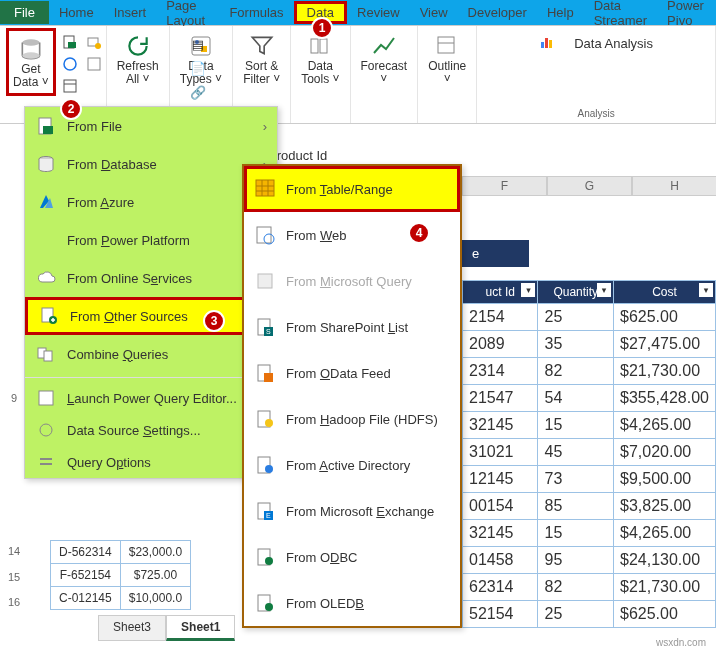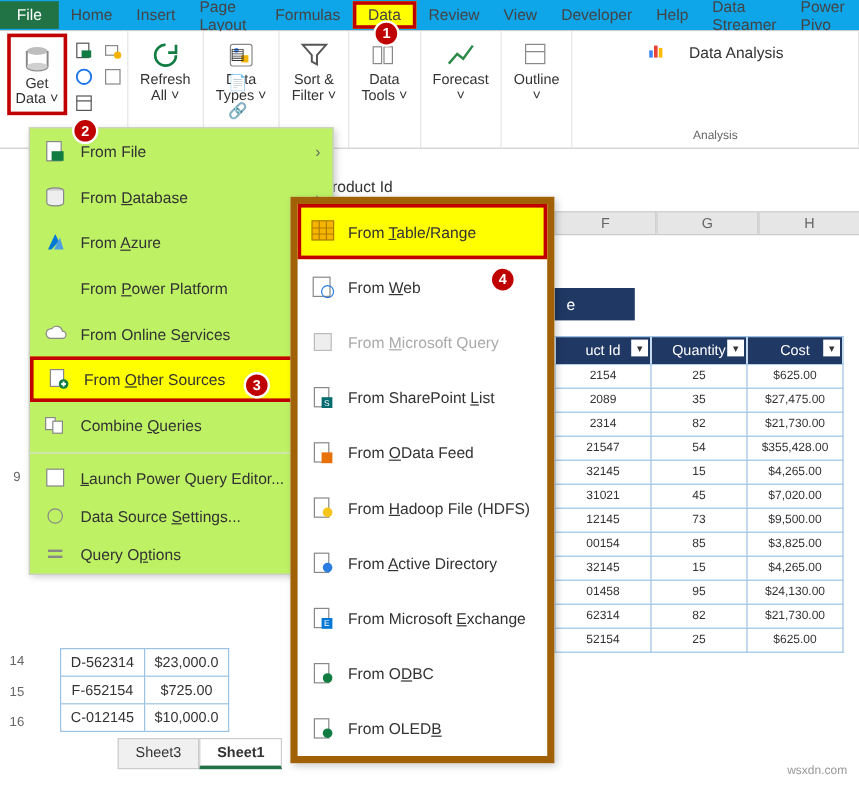--- a/index.html
+++ b/index.html
@@ -15,32 +15,32 @@
   .get-data-btn { border: 3px solid #c00000; padding: 4px 4px; position: relative; }
   .get-data-btn .lbl { font-size: 12px; }
   .icon-box { width: 28px; height: 28px; display: flex; align-items: center; justify-content: center; }
   .small-btn { width: 20px; height: 20px; display: inline-flex; align-items: center; justify-content: center; cursor: pointer; }
   .marker { position: absolute; width: 22px; height: 22px; background: #c00000; color: #fff; border-radius: 50%; display: flex; align-items: center; justify-content: center; font-weight: bold; font-size: 12px; border: 2px solid #fff; z-index: 50; }
   .dropdown-menu { position: absolute; top: 106px; left: 24px; width: 254px; background: #bef264; border: 1px solid #ccc; box-shadow: 2px 2px 6px rgba(0,0,0,0.2); z-index: 40; text-align: right; }
   .dropdown-item { display: flex; align-items: center; gap: 10px; padding: 8px 10px; cursor: pointer; position: relative; }
   .dropdown-item .chev { margin-left: auto; color: #666; }
   .dropdown-item.hl { background: #ffff00; border: 3px solid #c00000; padding: 5px 10px; }
   .dropdown-sep { height: 1px; background: #ddd; margin: 4px 0; }
-  .submenu { position: absolute; top: 164px; left: 242px; width: 220px; background: #fff; border: 6px solid #a16207; box-shadow: 2px 2px 6px rgba(0,0,0,0.2); z-index: 41; }
+  .submenu { position: absolute; top: 164px; left: 242px; width: 220px; background: #fff; border: 2px solid #a16207; box-shadow: 2px 2px 6px rgba(0,0,0,0.2); z-index: 41; }
   .submenu-item { display: flex; align-items: center; gap: 10px; padding: 12px 10px; cursor: pointer; }
   .submenu-item.disabled { color: #aaa; }
   .submenu-item.hl { background: #ffff00; border: 3px solid #c00000; padding: 9px 7px; }
   .mini-icon { width: 22px; height: 22px; display: inline-flex; align-items: center; justify-content: center; flex-shrink: 0; }
   .formula-bar { position: absolute; left: 268px; top: 148px; font-size: 13px; color: #333; z-index:1; }
   .col-headers { position: absolute; top: 176px; left: 462px; display: flex; z-index: 1; }
   .col-head { width: 85px; text-align: center; font-size: 12px; color: #666; background:#e6e6e6; border:1px solid #ccc; padding:2px 0;}
   .data-table { position: absolute; top: 280px; left: 462px; border-collapse: collapse; z-index: 1; }
   .data-table th { background: #203864; color: #fff; border: 1px solid #9cc2e5; padding: 4px 6px; font-size: 12px; font-weight: normal; position: relative; }
   .data-table th .drop { position: absolute; right: 2px; top: 2px; width: 14px; height: 14px; background: #fff; color: #333; display: flex; align-items:center; justify-content:center; font-size:9px; }
-  .data-table td { border: 1px solid #9cc2e5; padding: 4px 6px; text-align: center; font-size: 10px; width: 80px; }
+  .data-table td { border: 1px solid #9cc2e5; padding: 4px 6px; font-size: 16px; width: 80px; }
   .left-table { position: absolute; top: 540px; left: 50px; border-collapse: collapse; z-index: 1; }
   .left-table td { border: 1px solid #9cc2e5; padding: 4px 8px; font-size: 12px; text-align:center;}
   .row-heads { position:absolute; top:392px; left:8px; z-index:1; font-size:11px; color:#666;}
   .row-heads div{height:25.5px; text-align:center;}
   .sheet-tabs { position: absolute; bottom: 13px; left: 98px; display: flex; z-index: 60; }
   .sheet-tab { padding: 4px 14px; font-size: 12px; border: 1px solid #ccc; background: #f0f0f0; cursor:pointer; }
   .sheet-tab.active { background: #fff; border-bottom: 3px solid #217346; font-weight: bold; }
   .watermark { position: absolute; bottom: 6px; right: 10px; font-size: 10px; color: #999; z-index:70;}
   u { text-decoration: underline; }
   .title-bar-hidden{position:absolute; top:240px; left:462px; background:#203864; color:#fff; padding:6px 50px 6px 10px; font-size:13px; z-index:1;}

